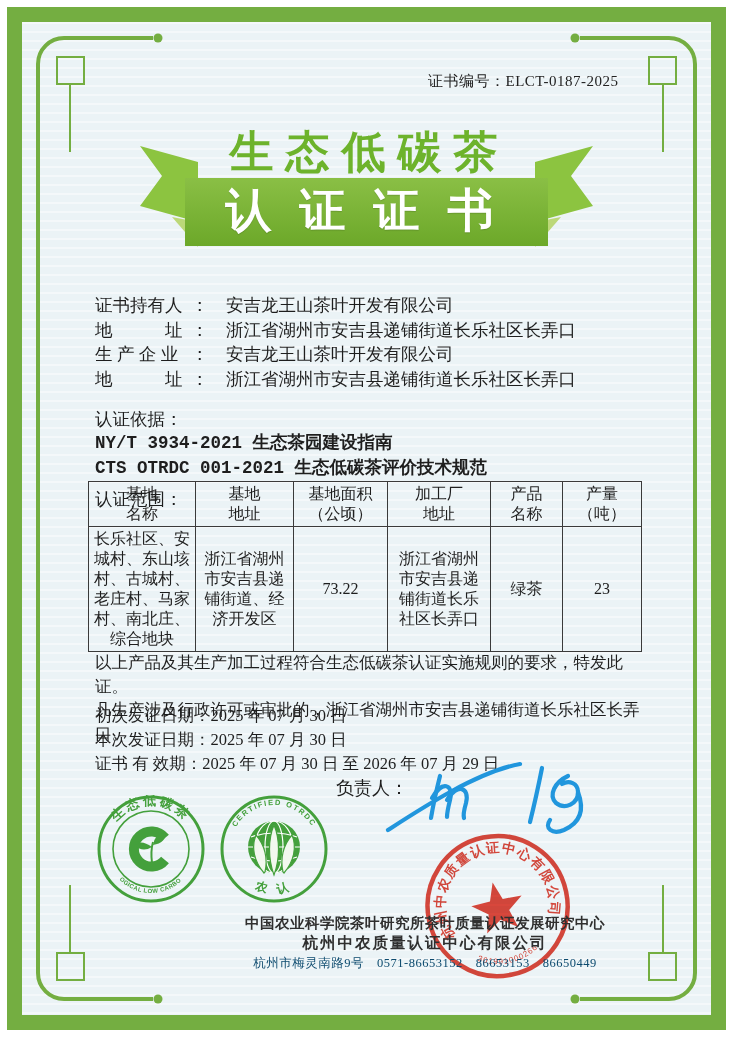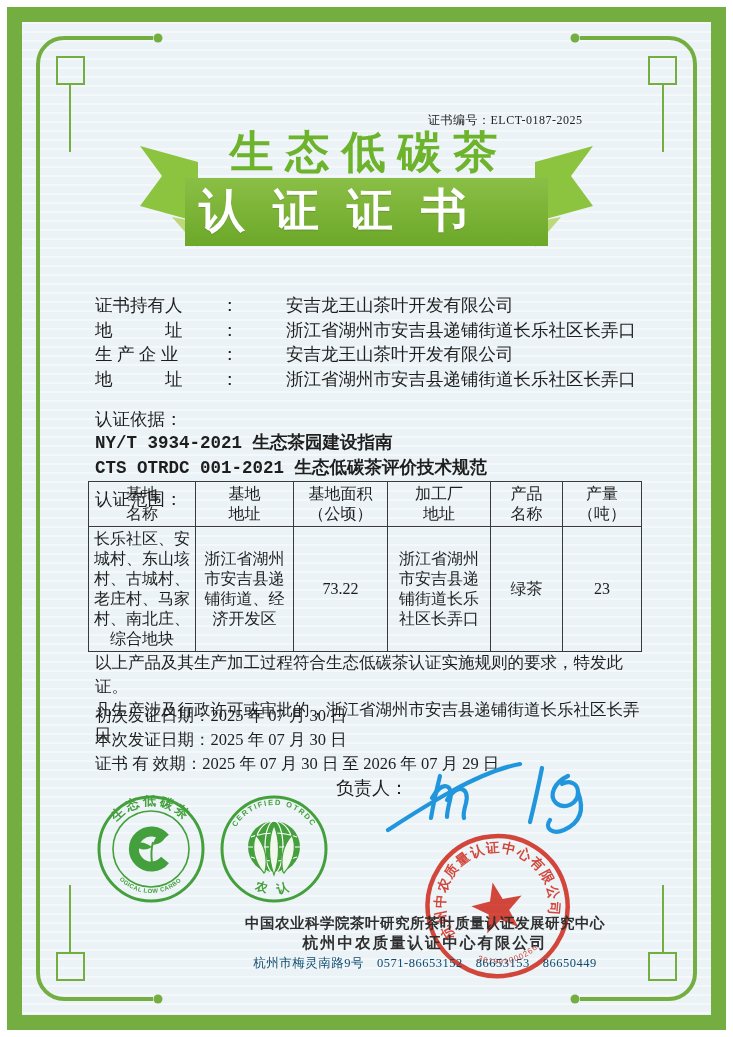--- a/index.html
+++ b/index.html
@@ -17,37 +17,37 @@
     content:"";position:absolute;inset:0;
     background:repeating-linear-gradient(180deg,rgba(255,255,255,.45) 0 2px,rgba(255,255,255,0) 2px 9px);
     pointer-events:none;
   }
   .band{
     position:absolute;left:7px;top:7px;right:7px;bottom:7px;
     border:15px solid #74ae41;
   }
   svg.overlay{position:absolute;left:0;top:0;}
   .cert-no{
-    position:absolute;left:428px;top:72px;font-size:12px;letter-spacing:.5px;color:#222;margin-top:40px;
+    position:absolute;left:428px;top:72px;font-size:15px;letter-spacing:.5px;color:#222;
   }
   .title-sub{
     position:absolute;left:185px;top:123px;width:363px;text-align:center;
     font-family:"Liberation Sans","DejaVu Sans",sans-serif;
     font-weight:bold;font-size:44px;letter-spacing:12px;padding-left:6px;box-sizing:border-box;
     color:#6db32c;
   }
   .banner-text{
     position:absolute;left:185px;top:178px;width:363px;height:56px;line-height:66px;
-    color:#fff;
+    text-align:center;color:#fff;
     font-family:"Liberation Serif","DejaVu Serif",serif;
     font-weight:bold;font-size:46px;letter-spacing:28px;padding-left:14px;box-sizing:border-box;
     text-shadow:0 1px 1px rgba(0,0,0,.15);
   }
   .holder{position:absolute;left:95px;top:293px;width:560px;font-size:17.5px;}
-  .holder .row{display:flex;line-height:24.5px;gap:30px;}
+  .holder .row{display:flex;line-height:24.5px;}
   .holder .lab{width:96px;white-space:pre;}
   .holder .colon{width:20px;}
   .holder .val{margin-left:15px;white-space:nowrap;}
   .basis{position:absolute;left:95px;top:407px;display:flex;font-size:17.5px;flex-direction:column;}
   .basis .lab{width:95px;}
   .basis .lines{margin-left:0;font-weight:bold;line-height:25px;font-family:Liberation Mono, monospace;}
   .scope-label{position:absolute;left:95px;top:487px;font-size:17.5px;}
   table.scope{
     position:absolute;left:88px;top:481px;width:553px;border-collapse:collapse;
     table-layout:fixed;font-size:16px;background:transparent;padding-left:26px;

